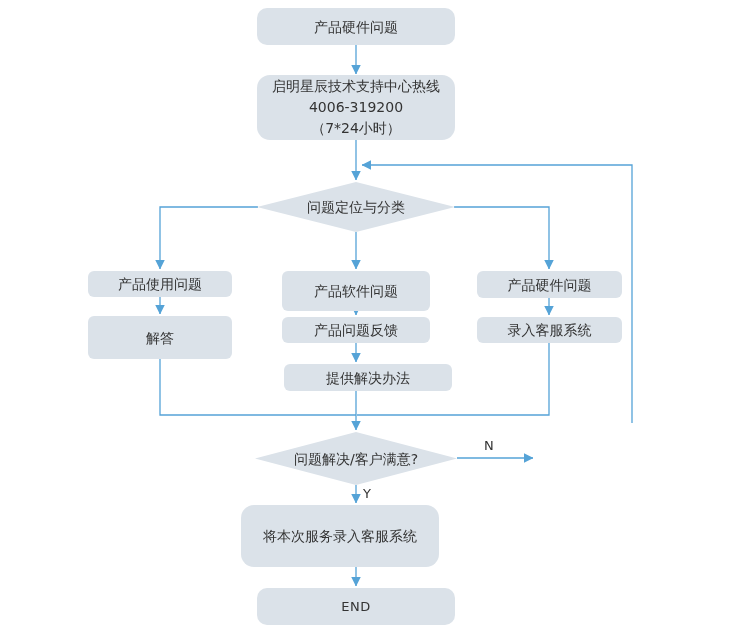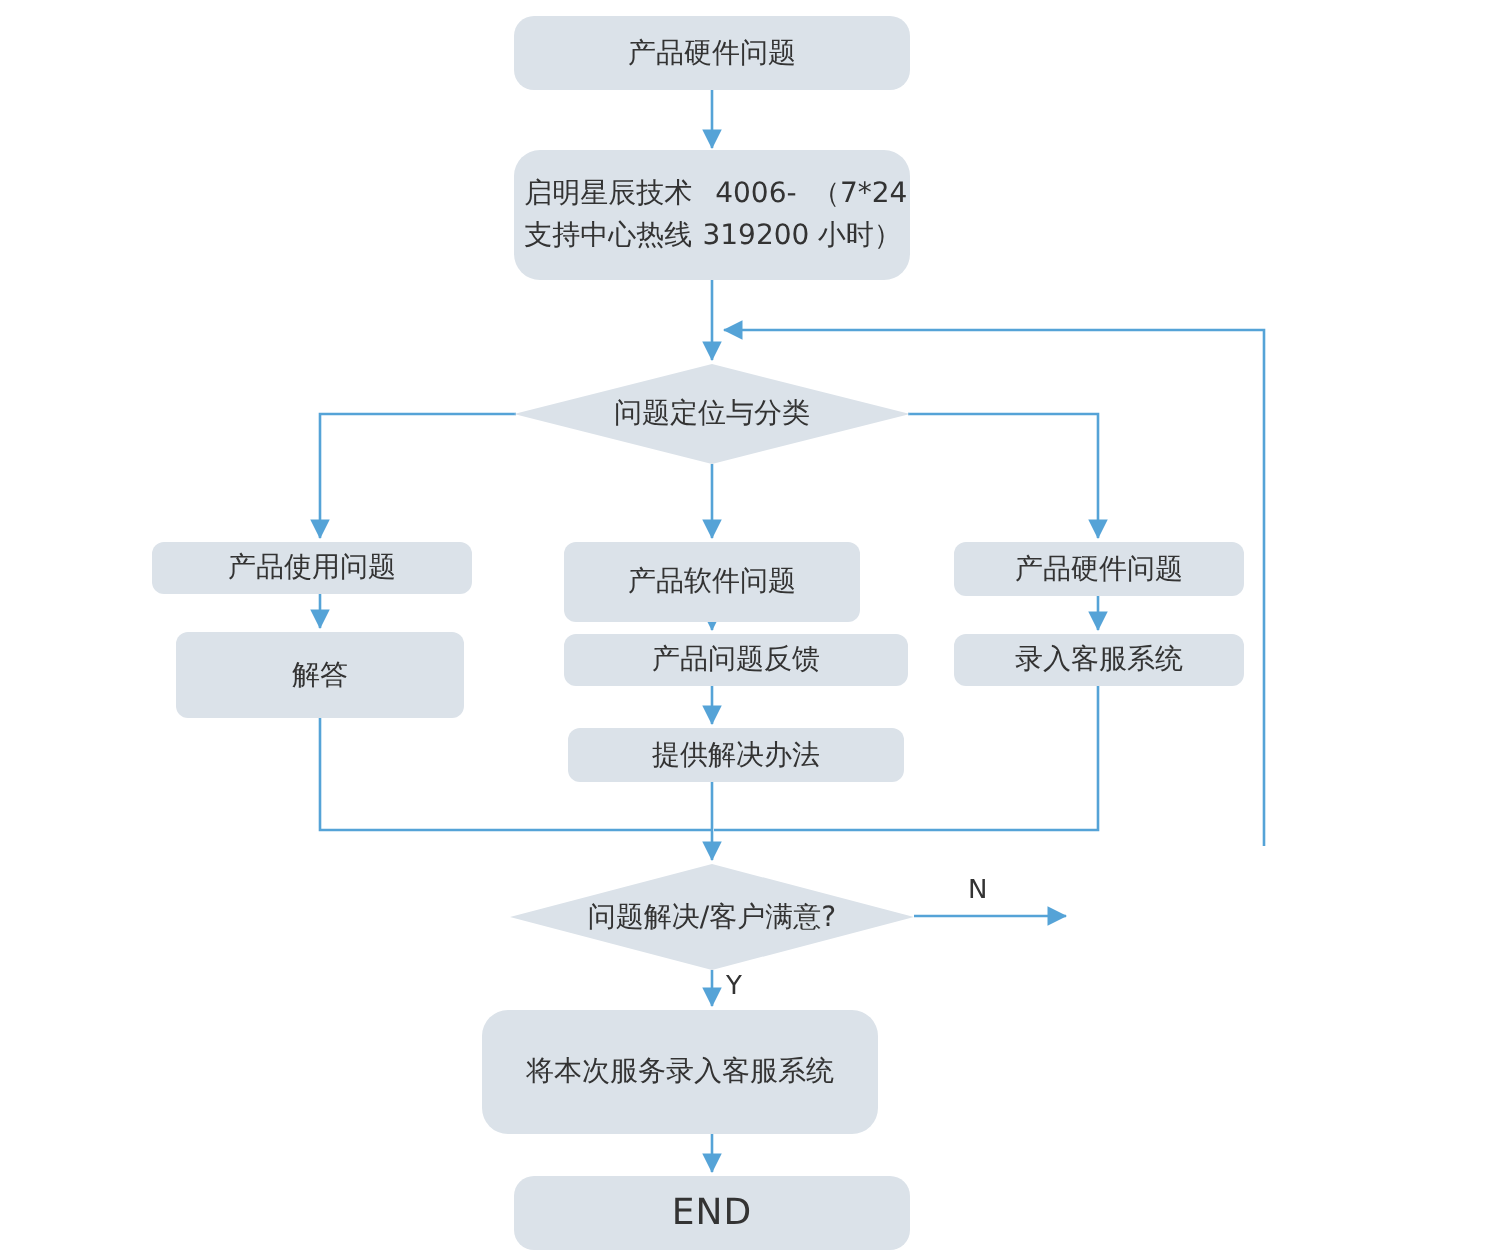--- a/index.html
+++ b/index.html
@@ -43,28 +43,28 @@
     line-height: 20px;
   }
   .r-sm { border-radius: 6px; }
   .r-md { border-radius: 10px; }
   .r-lg { border-radius: 13px; }
   .diamond {
     clip-path: polygon(50% 0%, 100% 50%, 50% 100%, 0% 50%);
     border-radius: 0;
     text-align: right;
   }
-  .multiline { flex-direction: row; line-height: 21px; }
+  .multiline { flex-direction: column; line-height: 21px; }
   .wrap-narrow { padding: 0 16px; line-height: 22px; }
   .edge-label {
     position: absolute;
     font-size: 13px;
     color: var(--text, #333333);
   }
-  .end-text { font-size: 18px; letter-spacing: 0.5px; }
+  .end-text { font-size: 13px; letter-spacing: 0.5px; }
 </style>
 </head>
 <body>
 
 <div class="canvas">
 
   <svg class="edges" viewBox="0 0 753 629" xmlns="http://www.w3.org/2000/svg">
     <defs>
       <marker id="arrow" viewBox="0 0 10 10" refX="9.5" refY="5" markerWidth="7.5" markerHeight="7.5" orient="auto-start-reverse">
         <path class="arrowhead" d="M0,0 L10,5 L0,10 Z"></path>
@@ -91,27 +91,27 @@
   <div class="node r-md" style="left:257px;top:8px;width:198px;height:37px">产品硬件问题</div>
 
   <div class="node r-lg multiline" style="left:257px;top:75px;width:198px;height:65px">
     <span>启明星辰技术支持中心热线</span>
     <span>4006-319200</span>
     <span>（7*24小时）</span>
   </div>
 
   <div class="node diamond" style="left:257px;top:182px;width:198px;height:50px">问题定位与分类</div>
 
-  <div class="node r-sm" style="left:76px;top:271px;width:160px;height:26px">产品使用问题</div>
+  <div class="node r-sm" style="left:88px;top:271px;width:144px;height:26px">产品使用问题</div>
 
   <div class="node r-sm" style="left:88px;top:316px;width:144px;height:43px">解答</div>
 
   <div class="node r-sm" style="left:282px;top:271px;width:148px;height:40px">产品软件问题</div>
 
-  <div class="node r-sm" style="left:282px;top:317px;width:172px;height:26px">产品问题反馈</div>
+  <div class="node r-sm" style="left:282px;top:317px;width:148px;height:26px">产品问题反馈</div>
 
   <div class="node r-sm" style="left:284px;top:364px;width:168px;height:27px">提供解决办法</div>
 
   <div class="node r-sm" style="left:477px;top:271px;width:145px;height:27px">产品硬件问题</div>
 
   <div class="node r-sm" style="left:477px;top:317px;width:145px;height:26px">录入客服系统</div>
 
   <div class="node diamond" style="left:255px;top:432px;width:202px;height:53px">问题解决/客户满意?</div>
 
 

